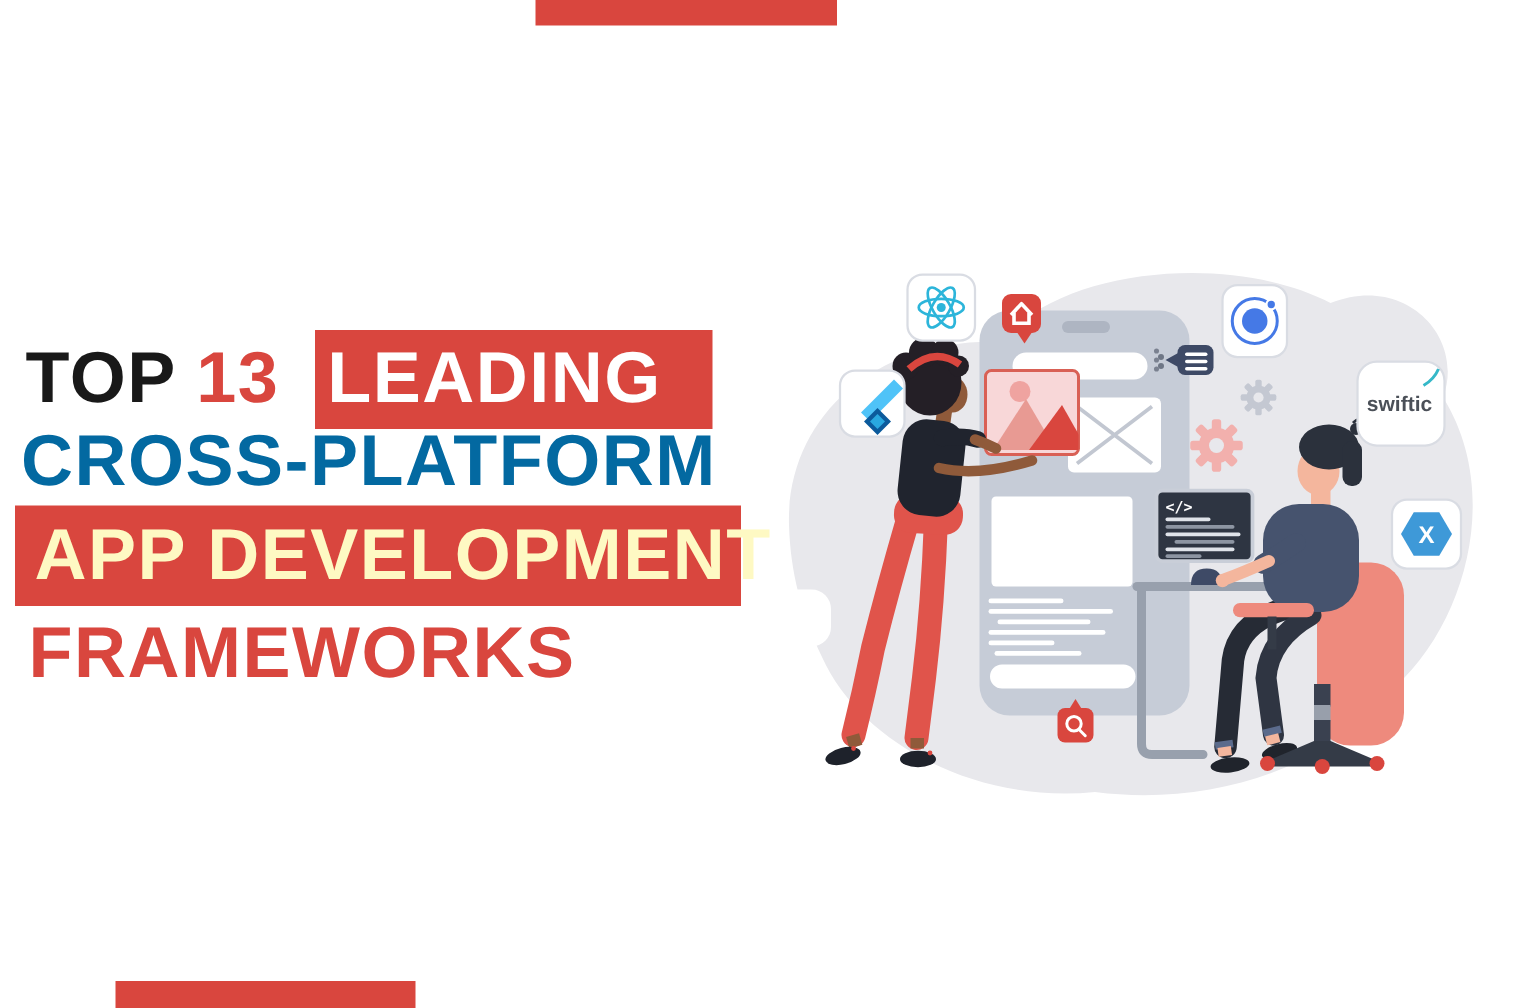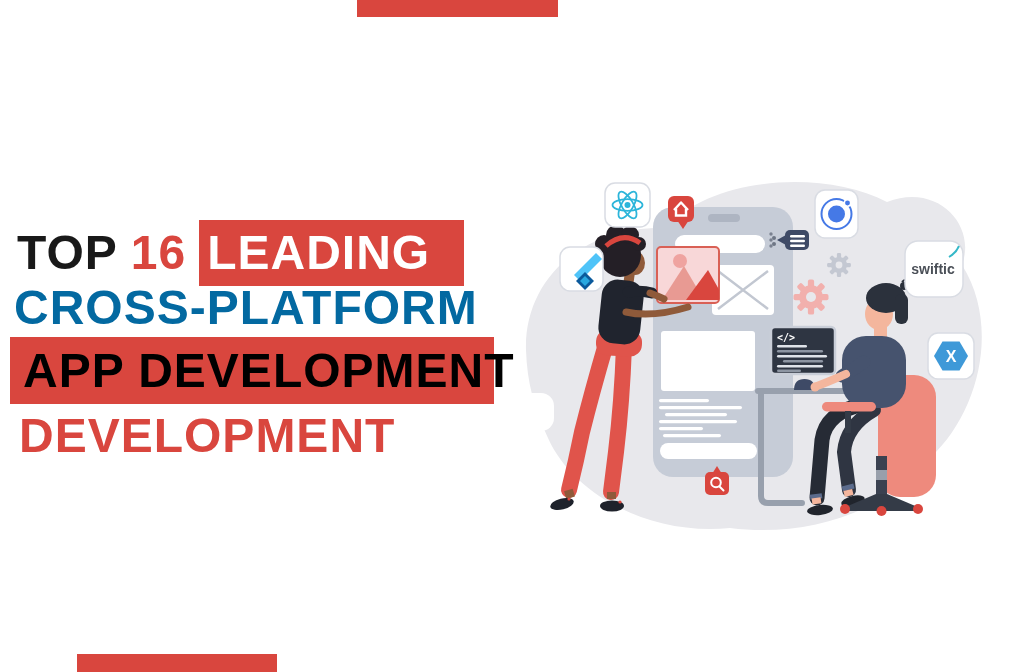--- a/index.html
+++ b/index.html
@@ -9,42 +9,42 @@
     font-family:"Liberation Sans",sans-serif;
   }
   .bar{position:absolute;background:#d9463e;}
   .bar.top{left:357px;top:0;width:201px;height:17px;}
   .bar.bottom{left:77px;top:654px;width:200px;height:18px;}
 
   .headline{position:absolute;left:0;top:0;width:520px;font-weight:700;}
   .h-line{position:absolute;white-space:nowrap;font-size:48px;letter-spacing:1px;line-height:56px;}
   .l1{left:17px;top:225px;color:#191919;}
   .seg-red{color:#d9463e;margin-left:13px;}
-  .hl{background:#d9463e;color:#ffffff;margin-left:13px;padding:6px 34px 7px 8px;}
+  .hl{background:#d9463e;color:#ffffff;margin-left:24px;padding:6px 34px 7px 8px;}
   .l2{left:14px;top:280px;color:#0369a1;}
-  .l3{left:10px;top:337px;width:471px;height:67px;background:#d9463e;color:#000000;
+  .l3{left:10px;top:337px;width:471px;height:67px;background:#d9463e;color:#fef9c3;
       display:flex;align-items:center;padding-left:13px;}
   .l4{left:19px;top:408px;color:#d9463e;}
 
   .illo{position:absolute;left:512px;top:140px;width:500px;height:410px;}
   .svg-label{font-family:"Liberation Sans",sans-serif;}
   .mono{font-family:"DejaVu Sans Mono",monospace;}
 </style>
 </head>
 <body>
 
 <div class="bar top"></div>
 
 <div class="headline">
-  <div class="h-line l1"><span>TOP</span><span class="seg-red">16</span><span class="hl">LEADING</span></div>
+  <div class="h-line l1"><span>TOP</span><span class="seg-red">13</span><span class="hl">LEADING</span></div>
   <div class="h-line l2">CROSS-PLATFORM</div>
   <div class="h-line l3">
       <span>APP DEVELOPMENT</span>
     </div>
-  <div class="h-line l4">DEVELOPMENT</div>
+  <div class="h-line l4">FRAMEWORKS</div>
 </div>
 
 <svg class="illo" viewBox="0 0 500 410">
   <defs>
     <g id="gear">
       <rect x="-2.5" y="-14" width="5" height="6" rx="1.5"></rect>
       <rect x="-2.5" y="-14" width="5" height="6" rx="1.5" transform="rotate(45)"></rect>
       <rect x="-2.5" y="-14" width="5" height="6" rx="1.5" transform="rotate(90)"></rect>
       <rect x="-2.5" y="-14" width="5" height="6" rx="1.5" transform="rotate(135)"></rect>
       <rect x="-2.5" y="-14" width="5" height="6" rx="1.5" transform="rotate(180)"></rect>

